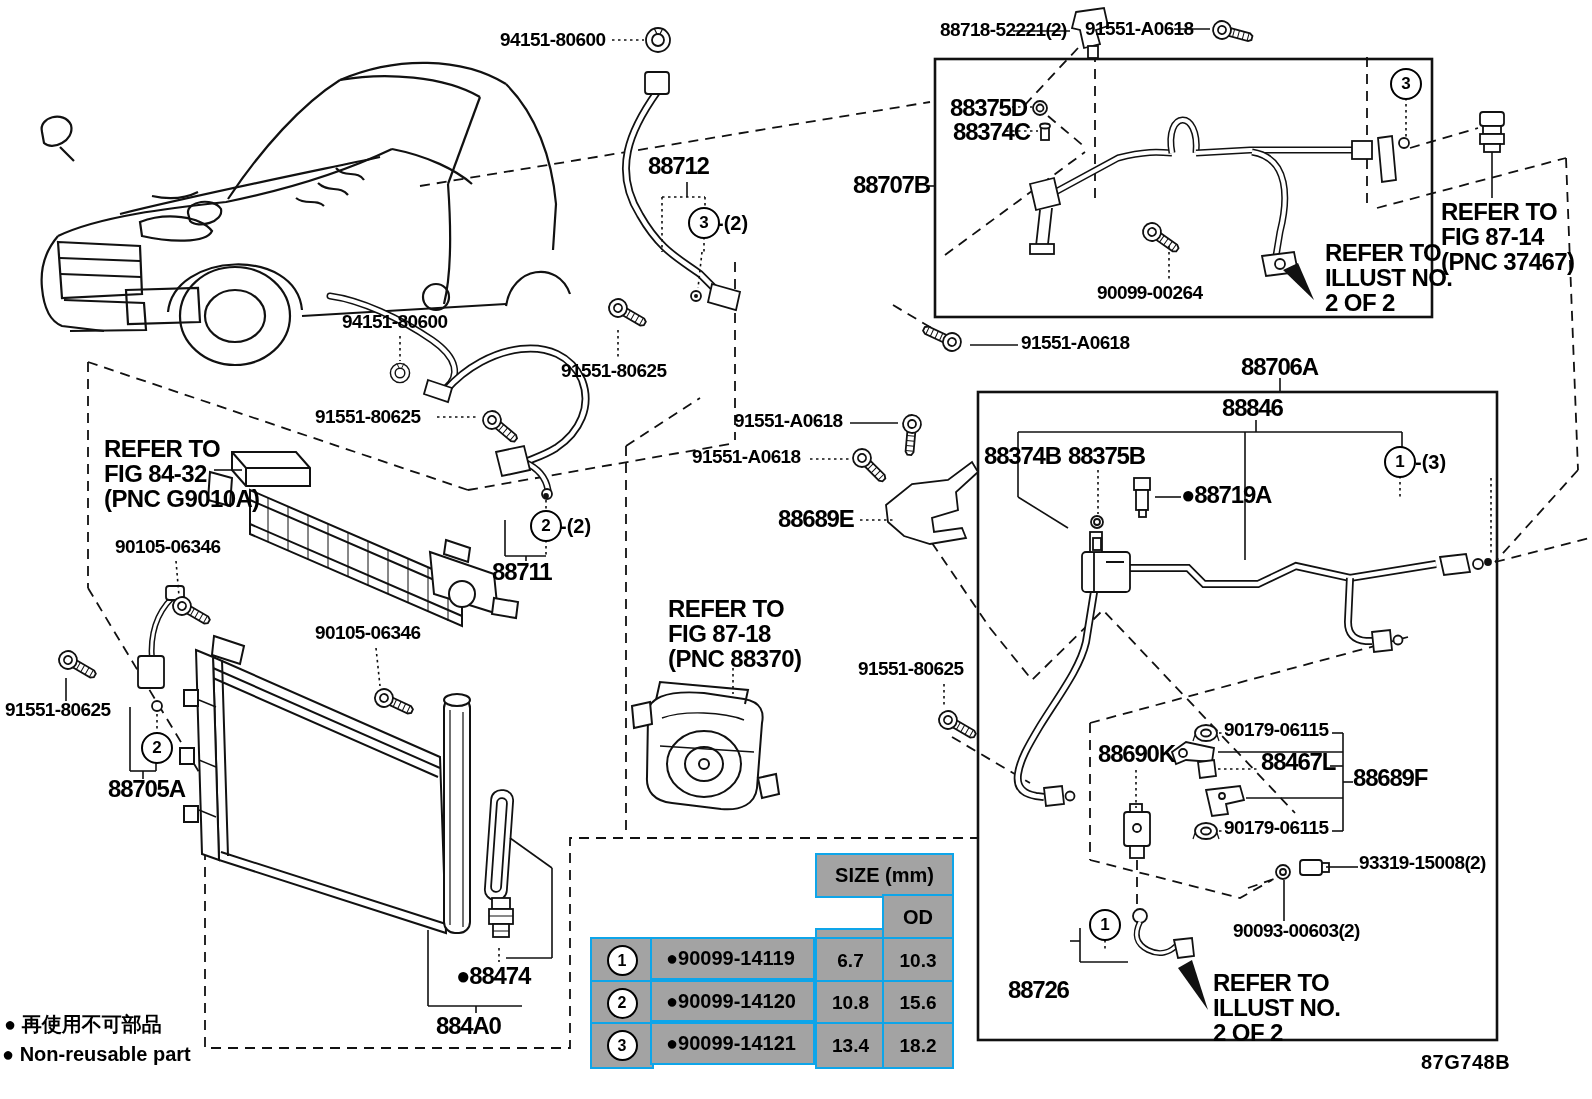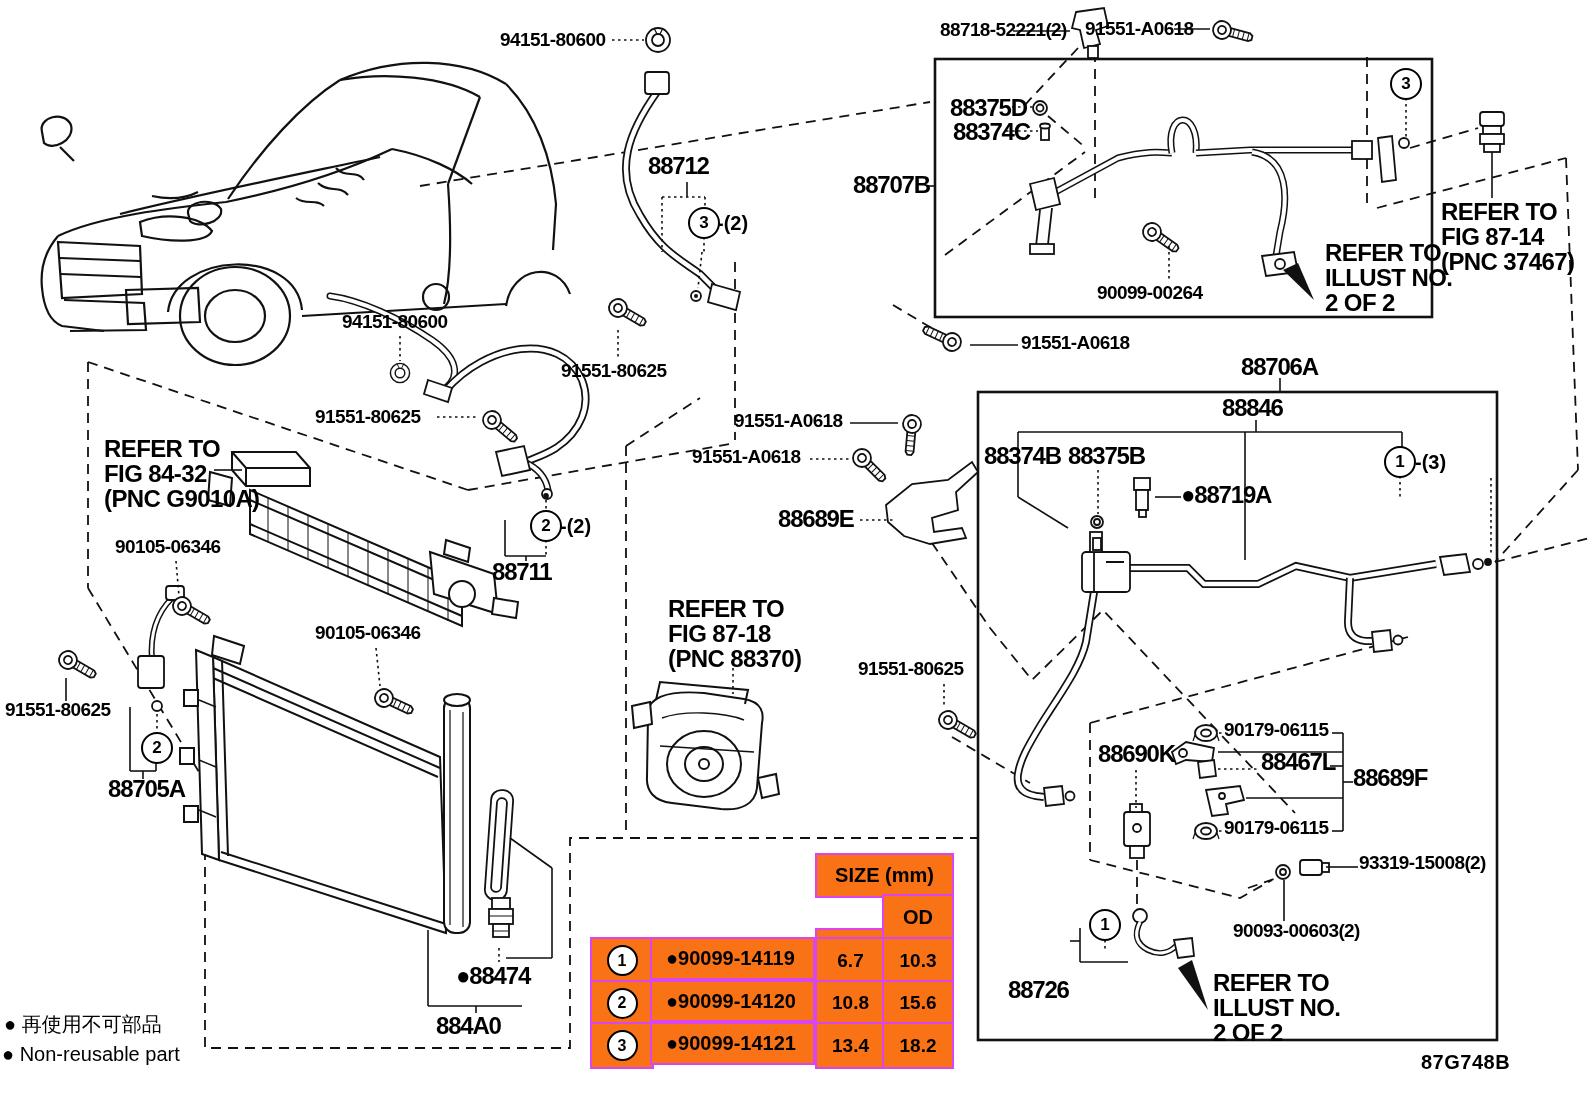--- a/index.html
+++ b/index.html
@@ -6,28 +6,28 @@
   #stage{position:relative;width:1592px;height:1099px;background:#fff;overflow:hidden;
          font-family:"Liberation Sans",sans-serif;color:#000}
   svg{position:absolute;left:0;top:0}
   .lbl{position:absolute;font-weight:700;font-size:19px;letter-spacing:-0.6px;white-space:nowrap;line-height:1}
   .lbl.lg{font-size:24px;letter-spacing:-1.2px}
   .suffix{position:absolute;font-weight:700;font-size:20px;white-space:nowrap;line-height:1}
   .note{position:absolute;font-weight:700;font-size:24px;letter-spacing:-0.6px;line-height:25px;white-space:nowrap}
   .badge{position:absolute;width:28px;height:28px;border:2.5px solid #000;border-radius:50%;background:#fff;
          display:flex;align-items:center;justify-content:center;font-weight:700;font-size:17px;
          transform:translate(-50%,-50%);z-index:3}
-  .cell{position:absolute;border:2px solid #d946ef;background:#f97316;display:flex;align-items:center;justify-content:center;
+  .cell{position:absolute;border:2px solid #0ea5e9;background:#a3a3a3;display:flex;align-items:center;justify-content:center;
         font-weight:700;z-index:2}
   .cell.hdr{font-size:20px}
   .cell.val{font-size:19px}
   .cell.part{font-size:20px;justify-content:flex-start;padding-left:14px;box-sizing:border-box}
   .tbadge{width:27px;height:27px;border:2.2px solid #000;border-radius:50%;display:flex;align-items:center;
           justify-content:center;font-weight:700;font-size:16px;background:#fff}
-  .legend{position:absolute;font-weight:400;font-size:20px;white-space:nowrap;line-height:1}
+  .legend{position:absolute;font-weight:700;font-size:20px;white-space:nowrap;line-height:1}
   .figcode{position:absolute;font-weight:700;font-size:20px;letter-spacing:0.5px}
 </style>
 </head>
 <body>
 
 <div id="stage">
 
 <svg width="1592" height="1099" viewBox="0 0 1592 1099">
   <defs>
     <g id="bolt" fill="#fff" stroke="#111" stroke-width="1.8">

